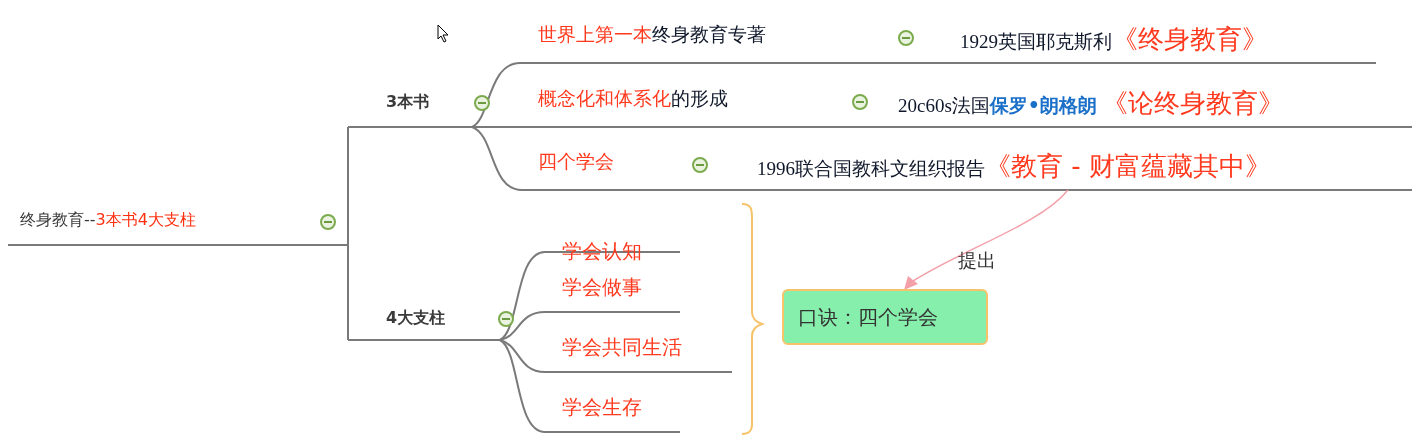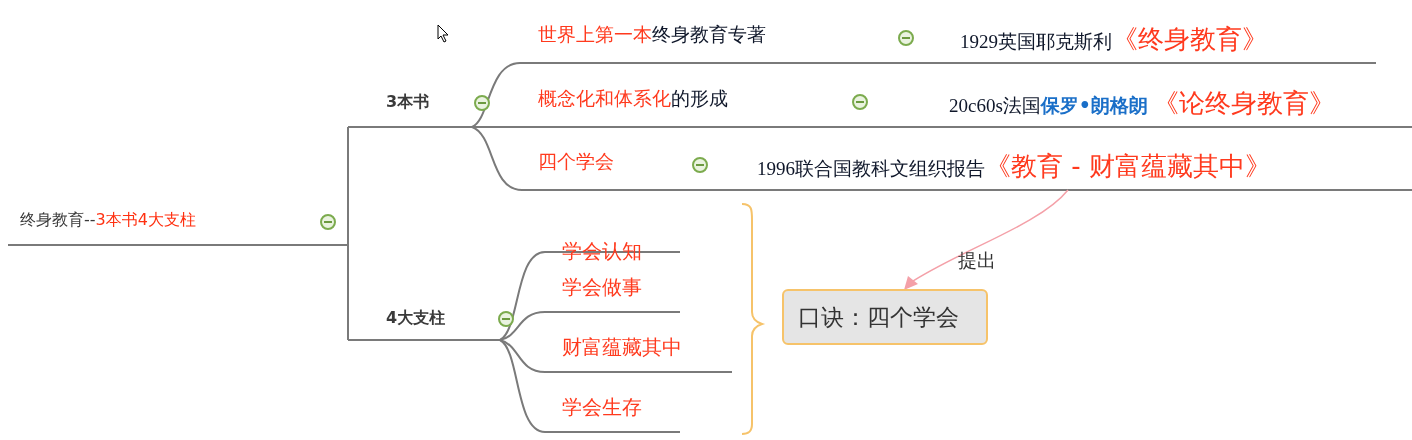--- a/index.html
+++ b/index.html
@@ -12,21 +12,21 @@
   .l1 { font-size:16px; color:#3a3a3a; font-weight:bold; }
   .big-red { font-size:19px; color:#ff3a1e; }
   .gray { font-size:19px; color:#0f172a;font-family:Liberation Serif, serif; }
   .blue { font-size:19px; color:#1a6fc8; font-weight:bold; }
   .book-red { font-size:26px; color:#ff3a1e; }
   .pillar { font-size:20px; color:#ff3a1e; }
   .toggle { position:absolute; width:16px; height:16px; border:2px solid #7cab4e; border-radius:50%;
             background:#eaf3e0; box-sizing:border-box; }
   .toggle::after { content:""; position:absolute; left:2px; right:2px; top:5px; height:2px; background:#6c9a40; }
   .callout { position:absolute; left:782px; top:289px; width:206px; height:56px; box-sizing:border-box;
-             border:2px solid #f6c36a; border-radius:6px; background:#e5e5e5; font-size:23px; color:#333;
+             border:2px solid #f6c36a; border-radius:6px; background:#86efac; font-size:20px; color:#333;
              display:flex; align-items:center; padding-left:14px; }
   .rel-label { font-size:19px; color:#333; left:958px; top:248px; }
   .cursor { position:absolute; left:437px; top:24px; }
 </style>
 </head>
 <body>
 
 <svg class="lines" width="1412" height="440">
   <g fill="none" stroke="#7a7a7a" stroke-width="2">
 
@@ -70,35 +70,35 @@
 </div>
 <div class="toggle" style="left:898px; top:30px;"></div>
 <div class="abs" style="left:960px; top:22px;">
   <span class="gray">1929英国耶克斯利</span><span class="book-red">《终身教育》</span>
 </div>
 
 <div class="abs" style="left:538px; top:86px;">
   <span class="big-red">概念化和体系化</span><span class="gray">的形成</span>
 </div>
 <div class="toggle" style="left:852px; top:94px;"></div>
-<div class="abs" style="left:949px; top:86px;">
+<div class="abs" style="left:898px; top:86px;">
   <span class="gray">20c60s法国</span><span class="blue">保罗•朗格朗</span>&nbsp;<span class="book-red">《论终身教育》</span>
 </div>
 
 <div class="abs" style="left:538px; top:149px;">
   <span class="big-red">四个学会</span>
 </div>
 <div class="toggle" style="left:692px; top:157px;"></div>
 <div class="abs" style="left:757px; top:149px;">
   <span class="gray">1996联合国教科文组织报告</span><span class="book-red">《教育 - 财富蕴藏其中》</span>
 </div>
 
 <div class="abs pillar" style="left:562px; top:214px;margin-top:24px;">学会认知</div>
 <div class="abs pillar" style="left:562px; top:274px;">学会做事</div>
-<div class="abs pillar" style="left:562px; top:334px;">财富蕴藏其中</div>
+<div class="abs pillar" style="left:562px; top:334px;">学会共同生活</div>
 <div class="abs pillar" style="left:562px; top:394px;">学会生存</div>
 
 <div class="callout">
   <span>口诀：四个学会</span>
 </div>
 
 <div class="abs rel-label">提出</div>
 
 <svg class="cursor" width="14" height="20" viewBox="0 0 14 20">
   <path d="M1,1 L1,15 L4,12 L7,18 L9,17 L6,11 L11,11 Z" fill="#fff" stroke="#000" stroke-width="1"></path>

